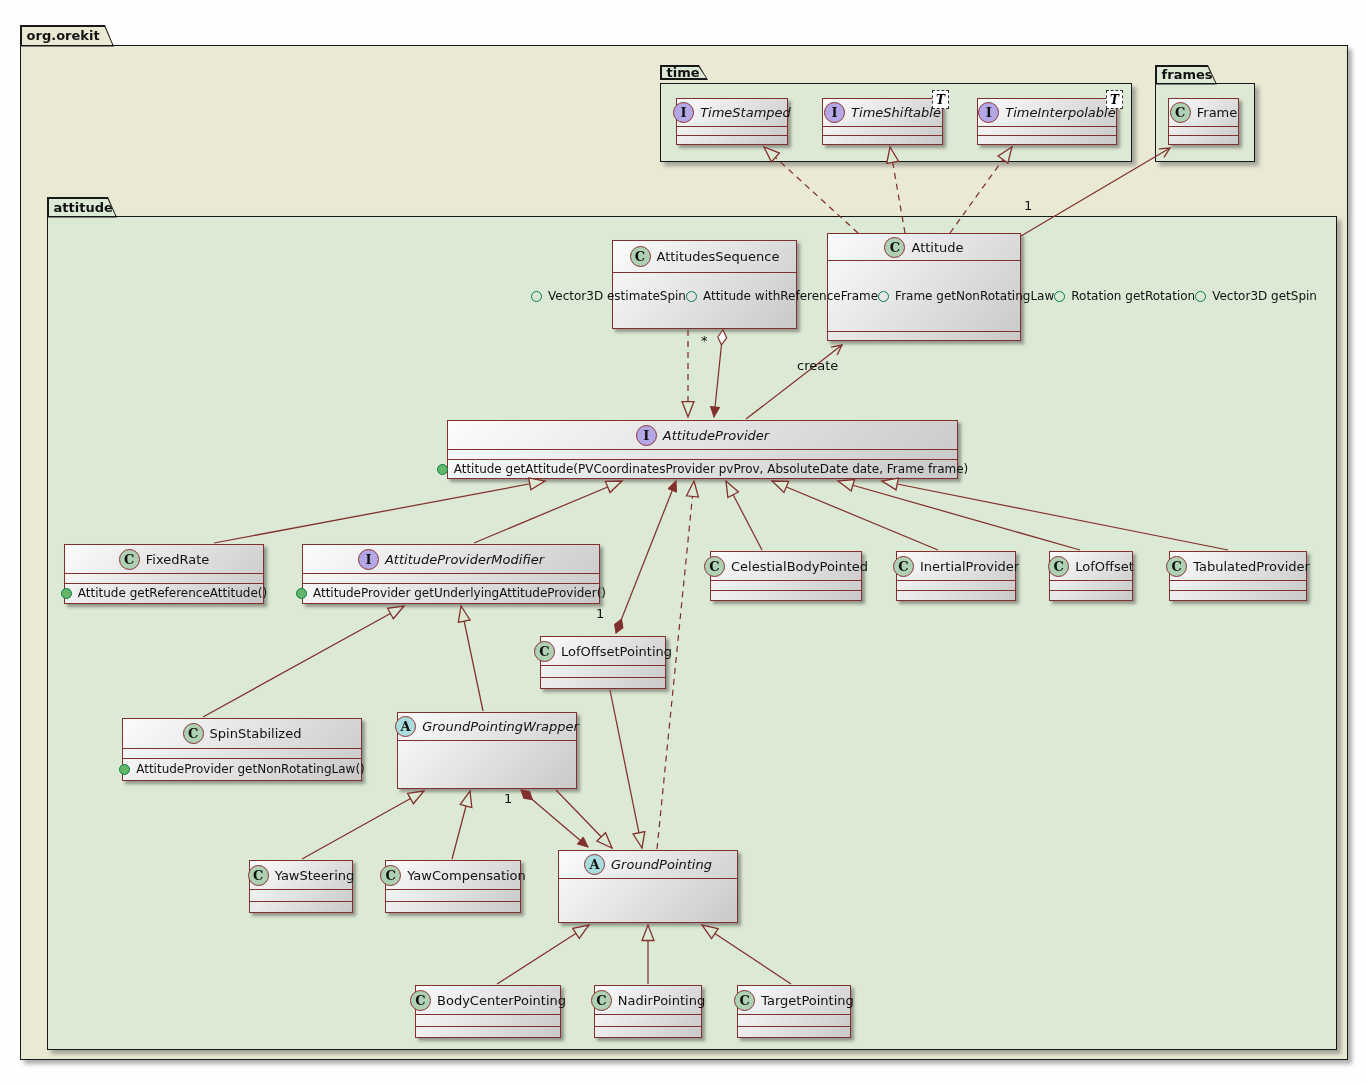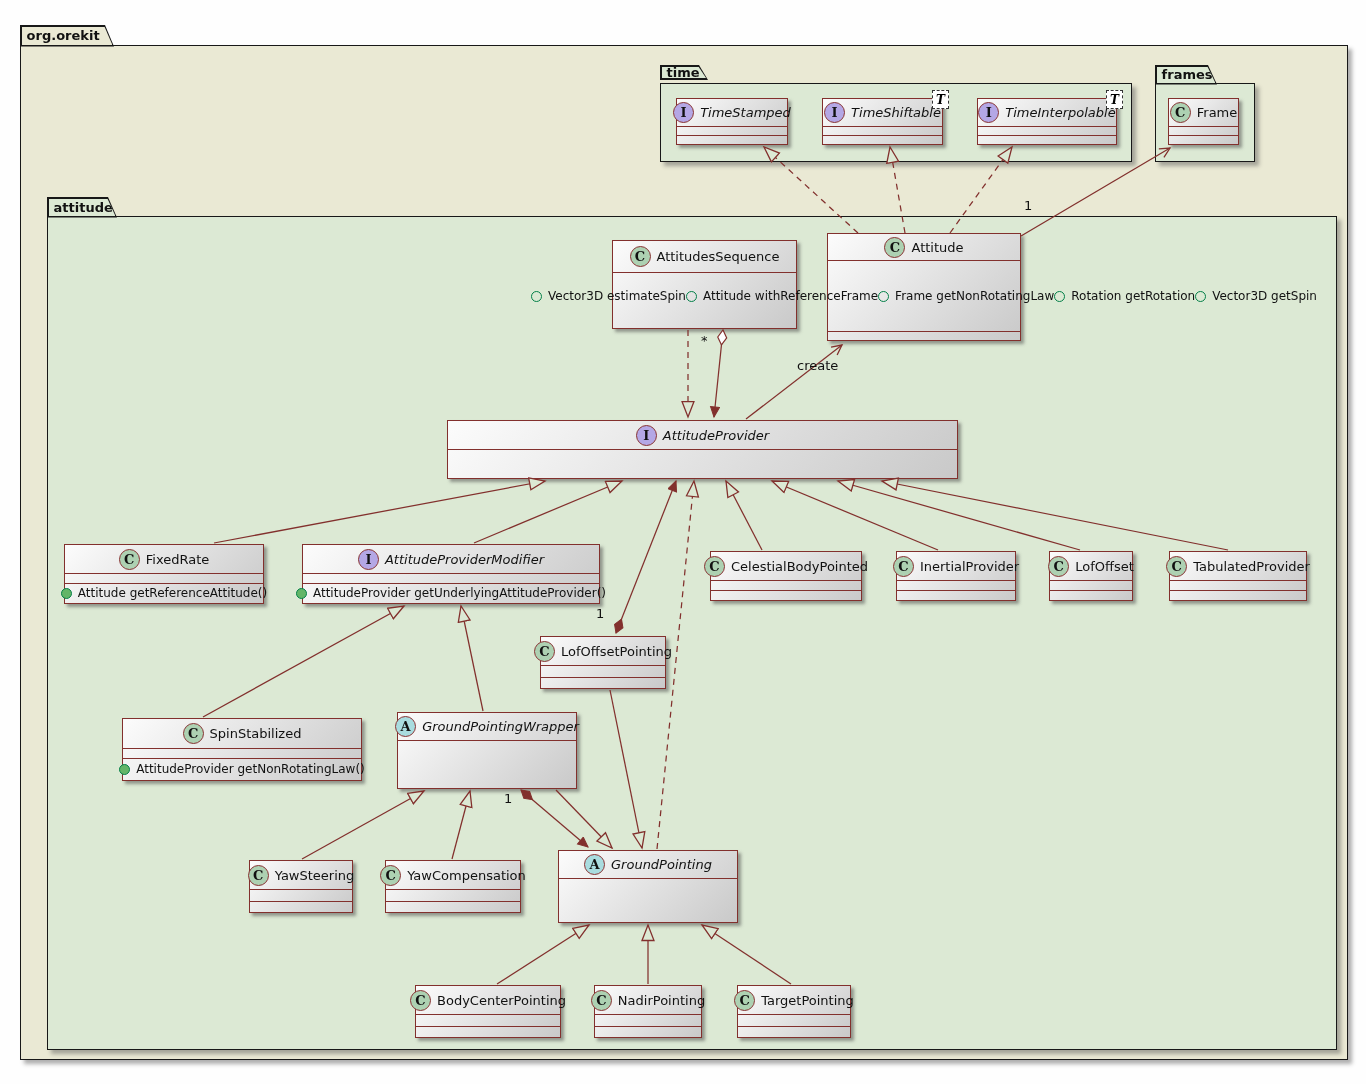--- a/index.html
+++ b/index.html
@@ -134,20 +134,26 @@
     </div>
     <div class="sec e"></div>
   </div>
 
   <div class="cls" style="left:447px;top:420px;width:511px;height:59px;">
     <div class="ttl" style="height:28px;">
         <span class="badge i">I</span>
         <span class="cname it">AttitudeProvider</span>
       </div>
     <div class="sec e"></div>
+    <div class="sec m">
+      <div class="mi">
+          <span class="ic" data-icon="public-method"></span>
+          <span>Attitude getAttitude(PVCoordinatesProvider pvProv, AbsoluteDate date, Frame frame)</span>
+        </div>
+    </div>
   </div>
 
   <div class="cls" style="left:64px;top:544px;width:200px;height:60px;">
     <div class="ttl" style="height:28px;">
         <span class="badge c">C</span>
         <span class="cname">FixedRate</span>
       </div>
     <div class="sec e"></div>
     <div class="sec m">
       <div class="mi">

